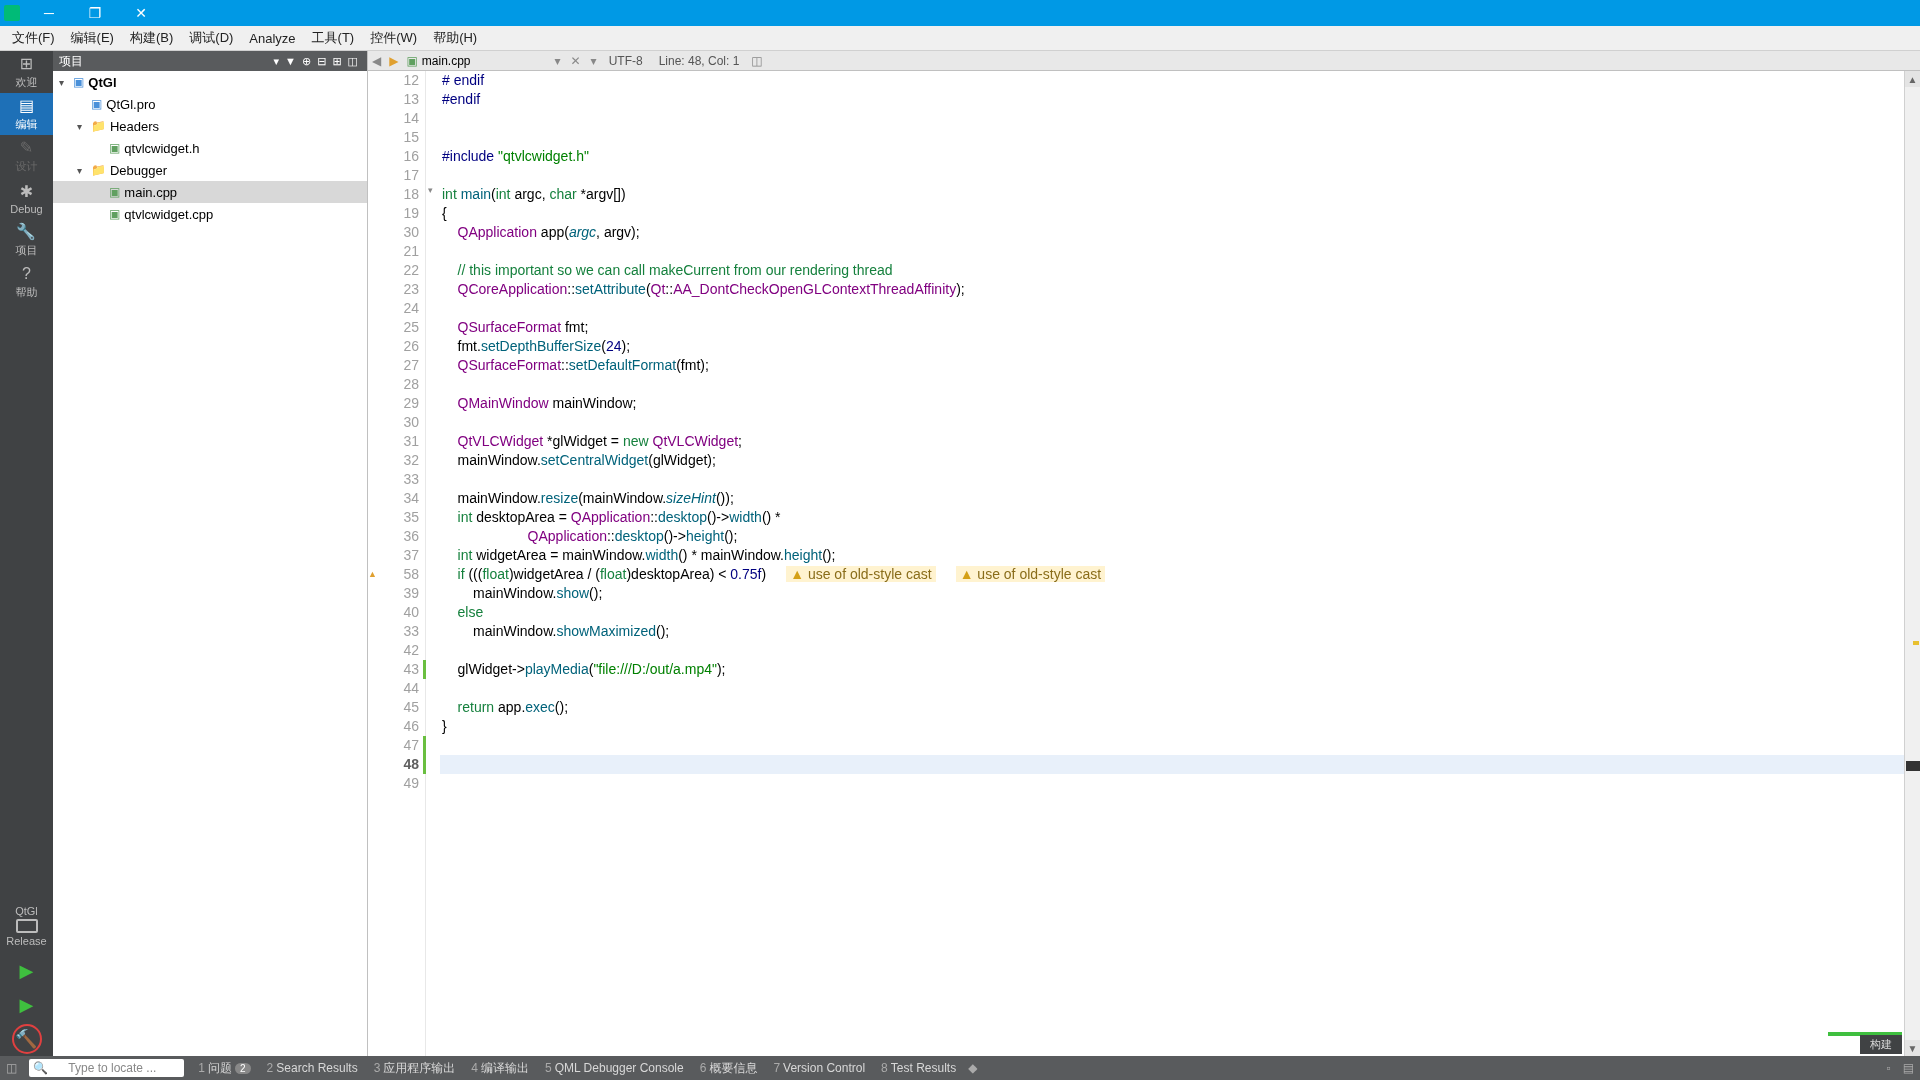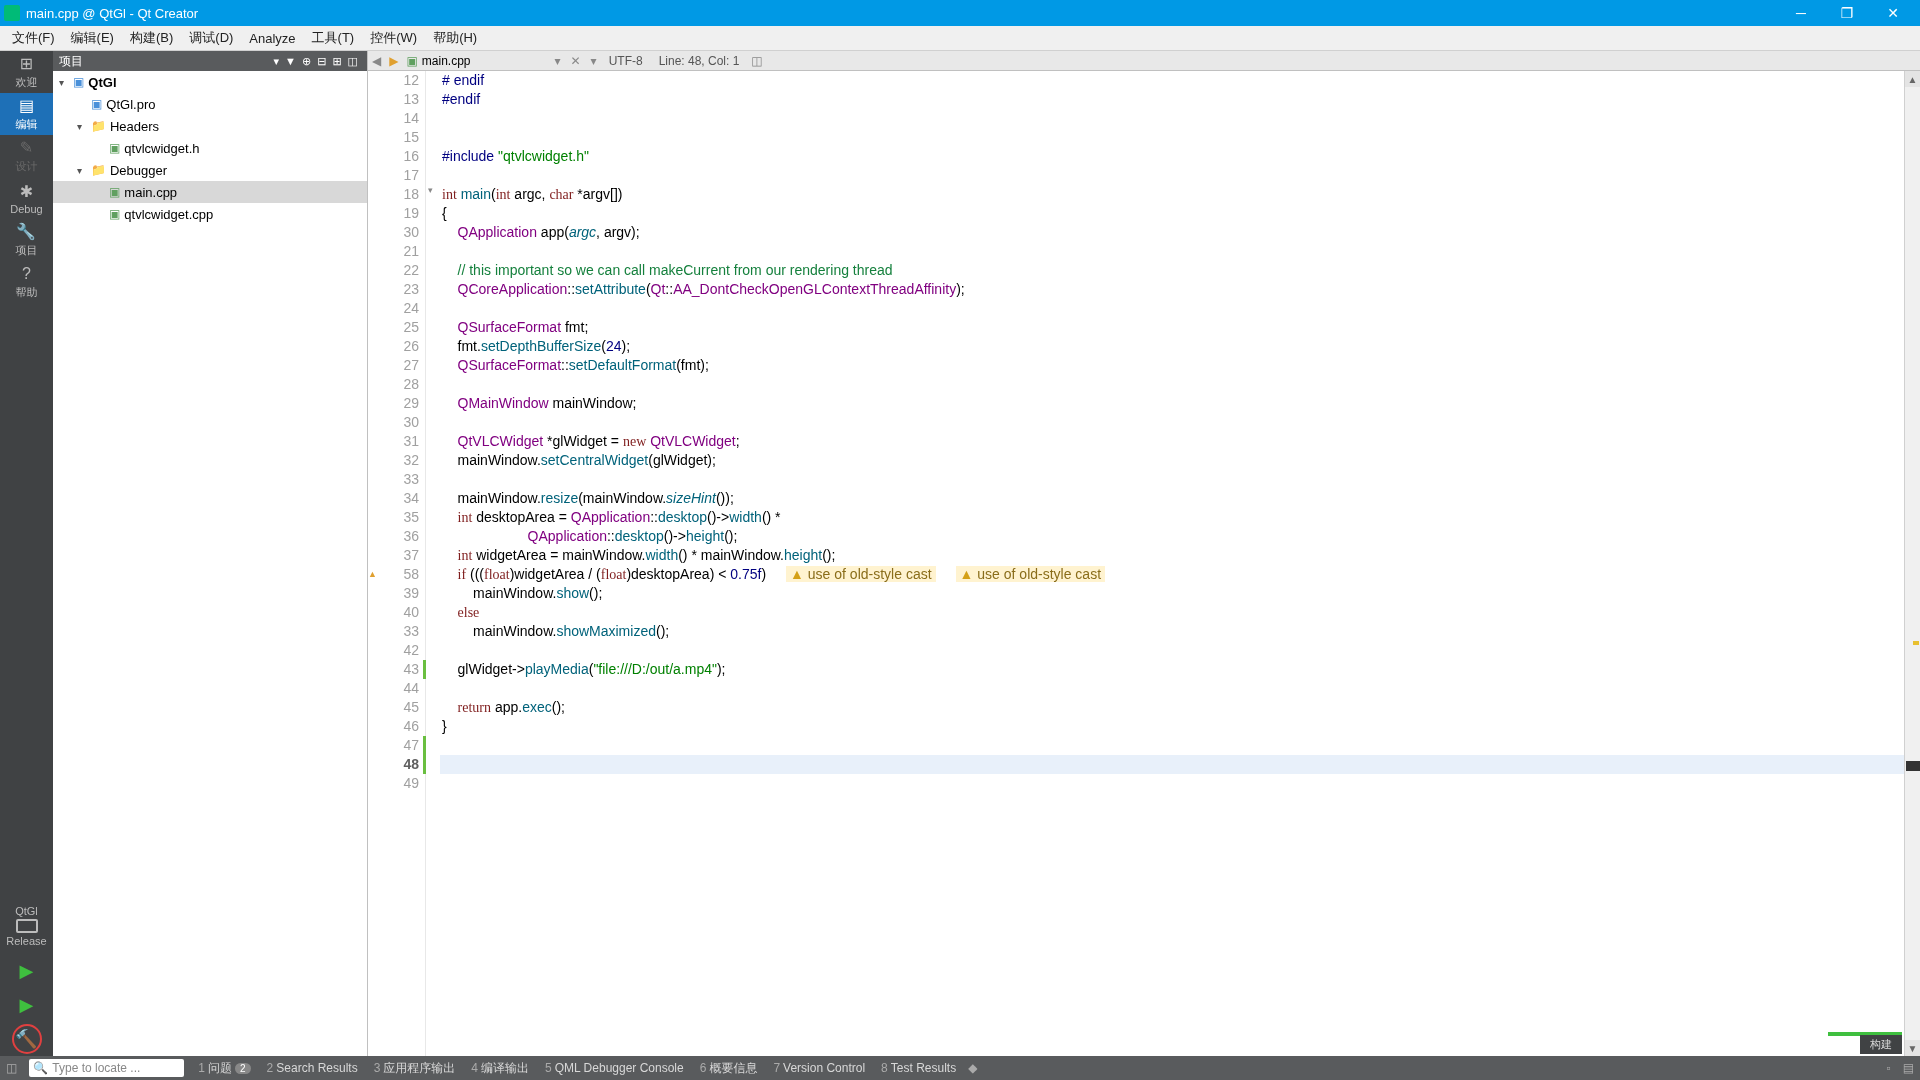--- a/index.html
+++ b/index.html
@@ -52,21 +52,21 @@
 .gutter { width:44px; background:#fff; border-right:1px solid #e8e8e8; text-align:right; padding-right:6px; color:#a0a0a0; font-family:Consolas,monospace; font-size:14px; line-height:19px; padding-top:0; position:relative; }
 .gutter .ln { height:19px; position:relative; }
 .gutter .ln.cur { color:#606060; font-weight:bold; }
 .gutter .warn::before { content:"▲"; position:absolute; left:-14px; color:#e0a030; font-size:9px; }
 .markcol { width:14px; }
 .foldcol { width:14px; position:relative; }
 .foldmk { position:absolute; left:2px; font-size:9px; color:#888; }
 .code { flex:1; font-family:Consolas,monospace; font-size:14px; line-height:19px; white-space:pre; overflow:hidden; position:relative; }
 .cl { height:19px; padding-left:2px; }
 .cl.curline { background:#e8f0fa; }
-.kw { color:#7f1d1d;font-family:Liberation Serif, serif; }
+.kw { color:#15803d; }
 .pre { color:#000080; }
 .str { color:#008000; }
 .cmt { color:#15803d; }
 .typ { color:#800080; }
 .fn { color:#00627a; }
 .fni { color:#00627a; font-style:italic; }
 .num { color:#000080; }
 .enm { color:#800080; }
 .inlwarn { background:#fff3d0; color:#8a6d1a; padding:0 4px; margin-left:20px; }
 .inlwarn .wico { color:#d4a017; }
@@ -84,21 +84,20 @@
 .bottombar .badge { background:#888; color:#fff; border-radius:8px; padding:0 5px; font-size:10px; }
 .bottombar .spacer { flex:1; }
 .buildlbl { position:absolute; right:18px; bottom:26px; background:#404244; color:#d8d8d8; font-size:11px; padding:2px 10px; }
 .buildbar { position:absolute; right:18px; bottom:44px; width:74px; height:4px; background:#3fbf3f; }
 </style>
 </head>
 <body>
 
 <div class="titlebar">
   <div class="appicon"></div>
-  <div class="title">main.cpp @ QtGl - Qt Creator</div>
   <div class="winbtn">─</div>
   <div class="winbtn">❐</div>
   <div class="winbtn">✕</div>
 </div>
 
 <div class="menubar" id="menubar">
     <div class="mitem">文件(F)</div>
     <div class="mitem">编辑(E)</div>
     <div class="mitem">构建(B)</div>
     <div class="mitem">调试(D)</div>
@@ -311,21 +310,21 @@
   </div>
 </div>
 
 <div class="buildbar"></div>
 <div class="buildlbl">构建</div>
 
 <div class="bottombar">
   <span style="padding:0 6px;color:#aaa">◫</span>
   <div class="srch">
     <span>🔍</span>
-    <span style="margin-left:4px">Type to locate ...</span>
+    <span style="margin-left:20px">Type to locate ...</span>
   </div>
   <div id="bitems" style="display:flex">
       <div class="bitem">
         <span class="bnum">1</span> 
         <span>问题</span>
         <span class="badge">2</span>
       </div>
       <div class="bitem">
         <span class="bnum">2</span> 
         <span>Search Results</span>

